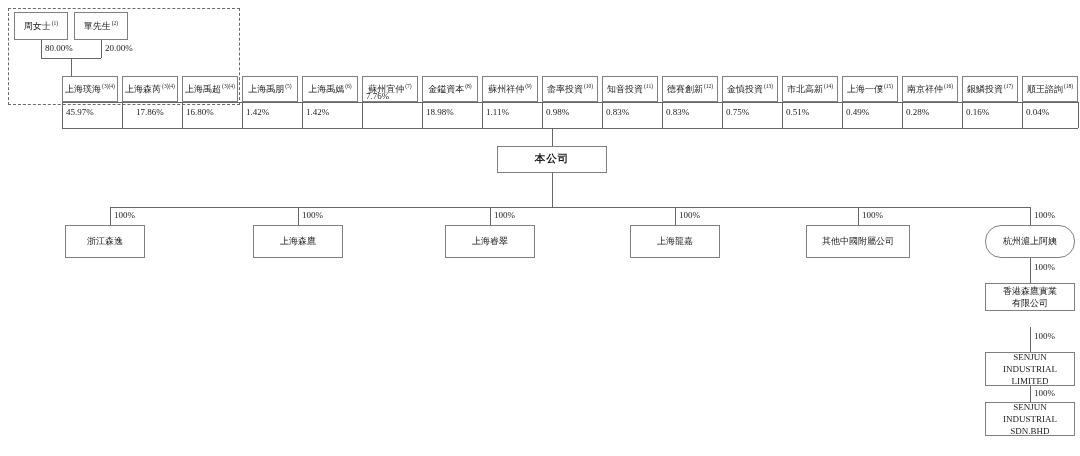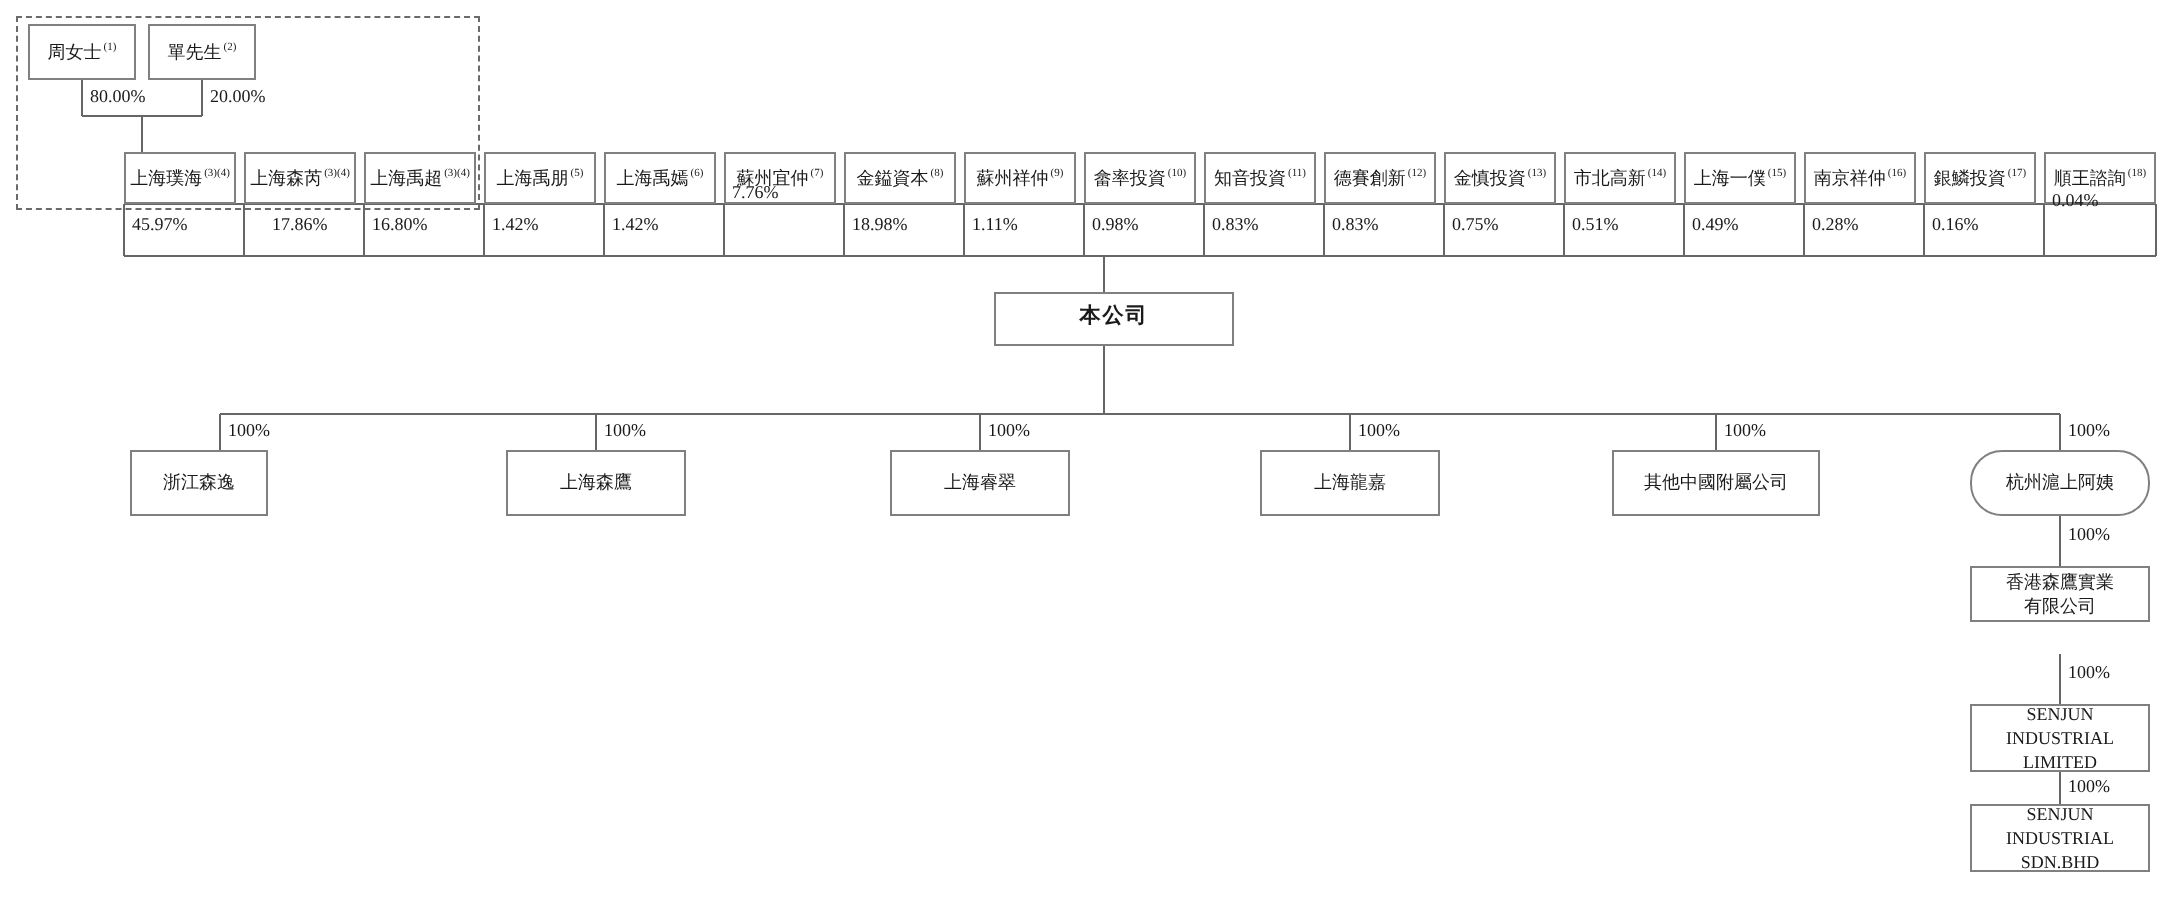--- a/index.html
+++ b/index.html
@@ -76,34 +76,34 @@
   <div class="pct" style="left:426px;top:108px;">18.98%</div>
   <div class="pct" style="left:486px;top:108px;">1.11%</div>
   <div class="pct" style="left:546px;top:108px;">0.98%</div>
   <div class="pct" style="left:606px;top:108px;">0.83%</div>
   <div class="pct" style="left:666px;top:108px;">0.83%</div>
   <div class="pct" style="left:726px;top:108px;">0.75%</div>
   <div class="pct" style="left:786px;top:108px;">0.51%</div>
   <div class="pct" style="left:846px;top:108px;text-align:center;">0.49%</div>
   <div class="pct" style="left:906px;top:108px;">0.28%</div>
   <div class="pct" style="left:966px;top:108px;">0.16%</div>
-  <div class="pct" style="left:1026px;top:96px;">0.04%</div>
+  <div class="pct" style="left:1026px;top:108px;">0.04%</div>
 
-  <div class="box company" style="left:497px;top:146px;width:120px;height:27px;text-align:center;">
+  <div class="box company" style="left:497px;top:146px;width:110px;height:27px;text-align:center;">
     <span>本公司</span>
   </div>
 
   <div class="pct" style="left:114px;top:211px;">100%</div>
   <div class="pct" style="left:302px;top:211px;">100%</div>
   <div class="pct" style="left:494px;top:211px;">100%</div>
   <div class="pct" style="left:679px;top:211px;">100%</div>
   <div class="pct" style="left:862px;top:211px;">100%</div>
   <div class="pct" style="left:1034px;top:211px;">100%</div>
 
-  <div class="box" style="left:65px;top:225px;width:69px;height:33px;"><span>浙江森逸</span></div>
+  <div class="box" style="left:65px;top:225px;width:80px;height:33px;"><span>浙江森逸</span></div>
   <div class="box" style="left:253px;top:225px;width:90px;height:33px;"><span>上海森鷹</span></div>
   <div class="box" style="left:445px;top:225px;width:90px;height:33px;"><span>上海睿翠</span></div>
   <div class="box" style="left:630px;top:225px;width:90px;height:33px;"><span>上海龍嘉</span></div>
   <div class="box" style="left:806px;top:225px;width:104px;height:33px;"><span>其他中國附屬公司</span></div>
   <div class="box" style="left:985px;top:225px;width:90px;height:33px;border-radius:16px;"><span>杭州滬上阿姨</span></div>
 
   <div class="pct" style="left:1034px;top:263px;">100%</div>
   <div class="box" style="left:985px;top:283px;width:90px;height:28px;"><span>香港森鷹實業
 有限公司</span></div>
 

